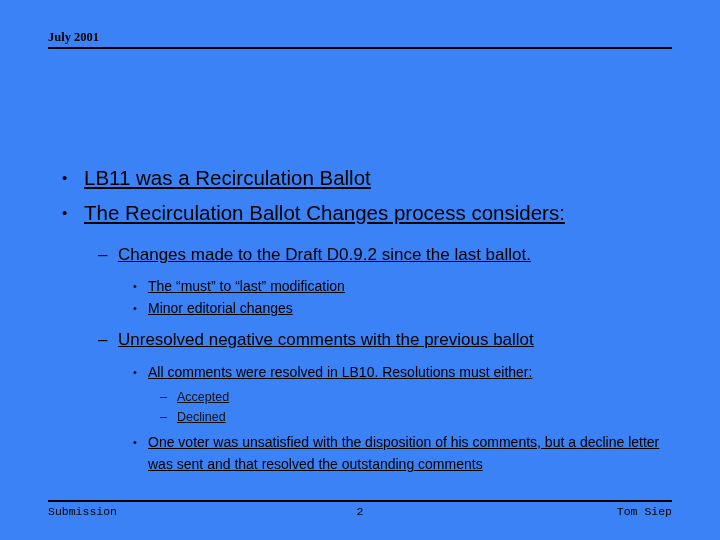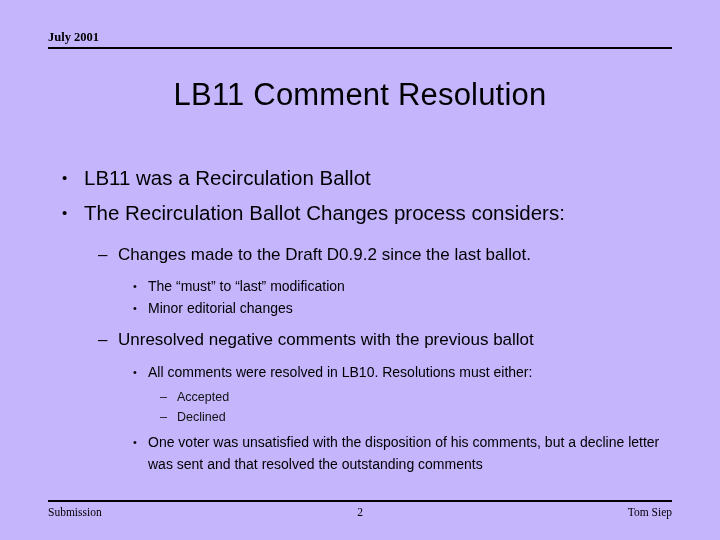--- a/index.html
+++ b/index.html
@@ -5,21 +5,21 @@
 <style>
   html, body {
     margin: 0;
     padding: 0;
     background: #ffffff;
   }
   .slide {
     position: relative;
     width: 720px;
     height: 540px;
-    background: #c4b5fd;
+    background: #3b82f6;
     overflow: hidden;
     font-family: "Liberation Sans", sans-serif;
     color: #000000;
   }
 
   
   .header {
     position: absolute;
     left: 48px;
     top: 30px;
@@ -78,20 +78,21 @@
     align-items: flex-start;
     font-family: "Liberation Sans", sans-serif;
     color: #000000;
   }
   .bullet .marker {
     flex: 0 0 auto;
     text-align: left;
   }
   .bullet .btext {
     flex: 1 1 auto;
+    text-decoration: underline;
   }
 
   
   .lvl1 {
     margin-left: 14px;
     font-size: 20.5px;
     line-height: 35px;
   }
   .lvl1 .marker { width: 22px; font-size: 15px; line-height: 35px; }
 
@@ -136,40 +137,39 @@
   .footer-rule {
     position: absolute;
     left: 0;
     right: 0;
     top: 0;
     border-top: 2px solid #000000;
   }
   .footer-text {
     position: absolute;
     top: 5px;
-    font-family: Liberation Serif, serif;
+    font-family: Liberation Mono, monospace;
     font-size: 11.5px;
     line-height: 14px;
     white-space: nowrap;
   }
   .footer-left { left: 0; }
   .footer-center { left: 0; right: 0; text-align: center; }
   .footer-right { right: 0; }
 </style>
 </head>
 <body>
 
 <div class="slide">
 
   <div class="header">
     <div class="header-text header-left">July 2001</div>
     <div class="header-rule"></div>
   </div>
 
-  <div class="slide-title">LB11 Comment Resolution</div>
 
   <div class="body">
 
     <div class="bullet lvl1">
       <span class="marker">•</span>
       <span class="btext">LB11 was a Recirculation Ballot</span>
     </div>
 
     <div class="bullet lvl1">
       <span class="marker">•</span>

